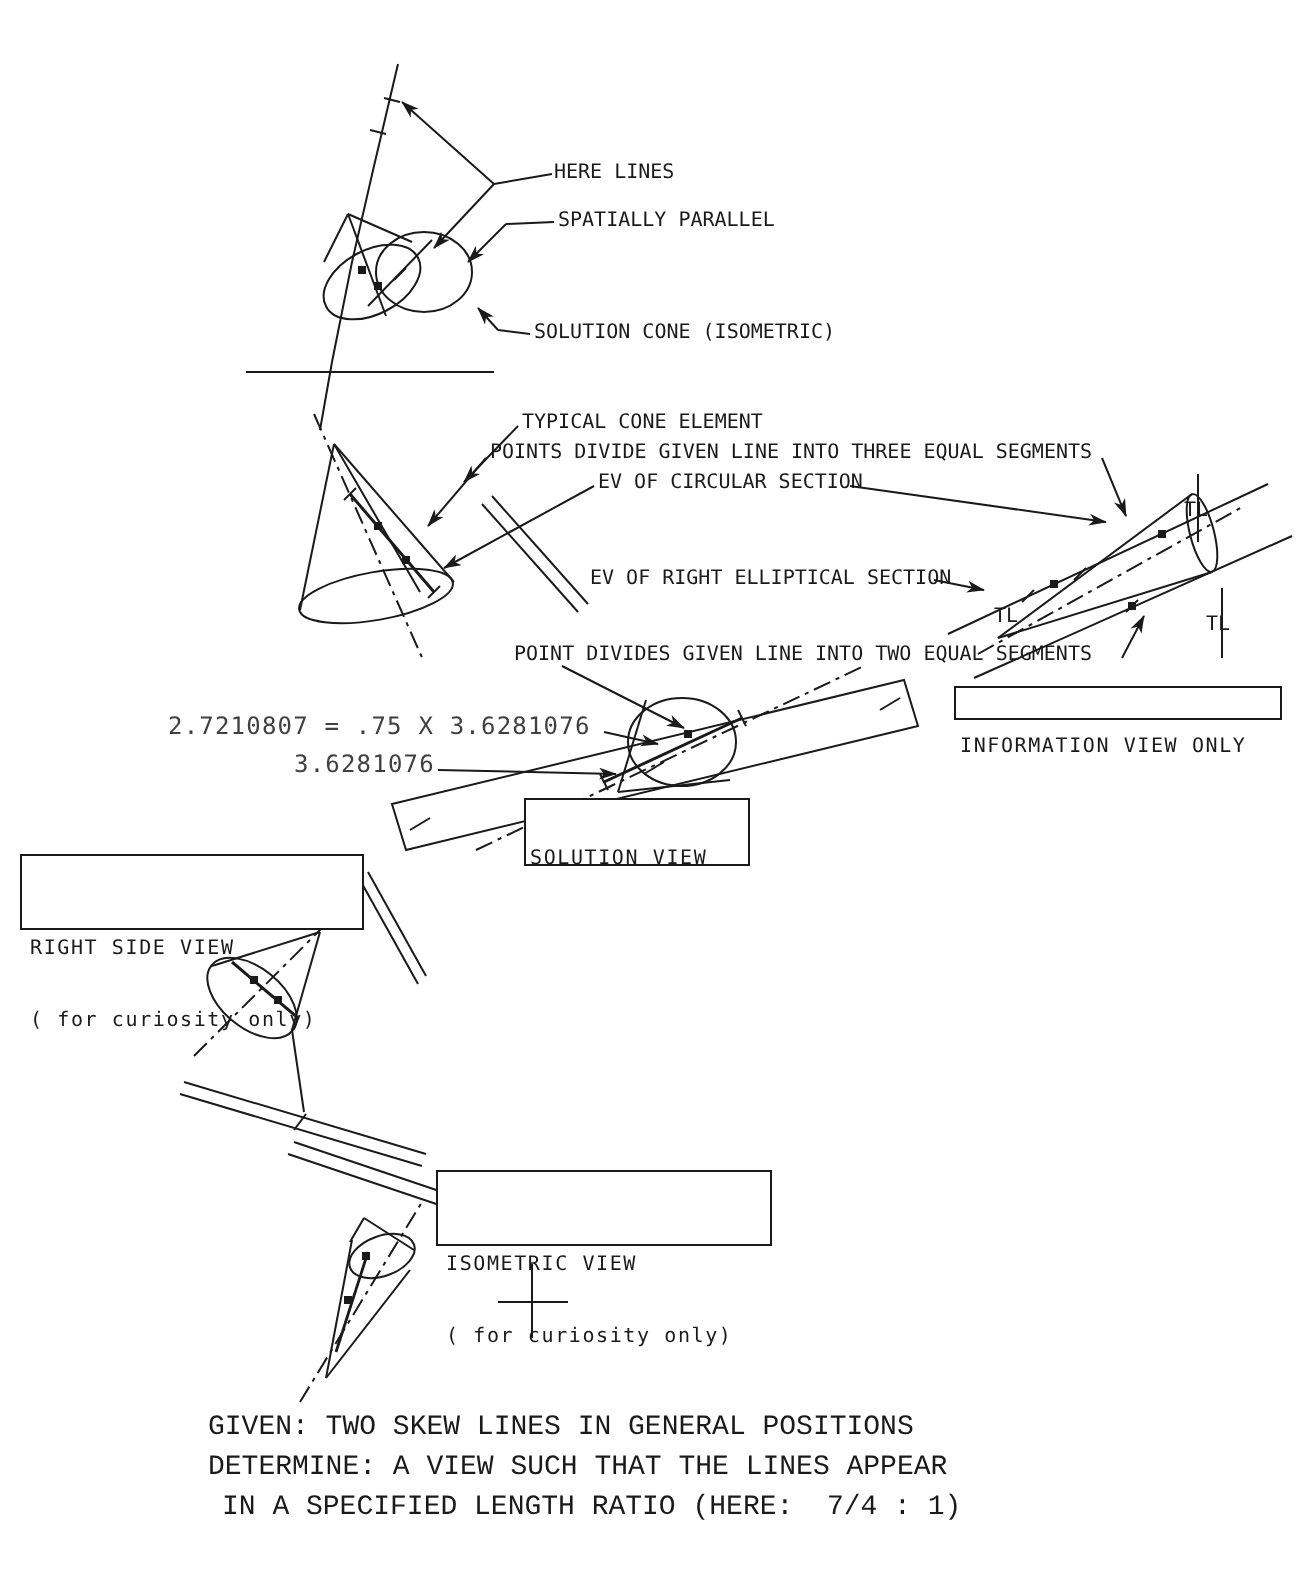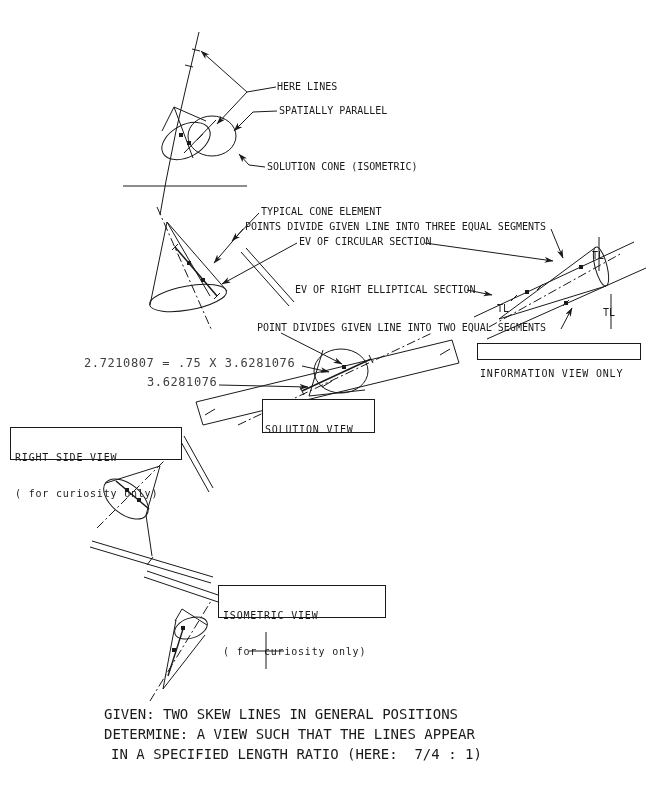--- a/index.html
+++ b/index.html
@@ -3,25 +3,25 @@
 <meta charset="utf-8">
 <style>
   * { margin:0; padding:0; box-sizing:border-box; }
   html,body { background:#ffffff; }
   body { font-family:"DejaVu Sans Mono", monospace; color:#1a1a1a; }
   .canvas { position:relative; width:655px; height:788px; background:#fff; overflow:hidden; }
   svg.linework { position:absolute; left:0; top:0; }
   .lbl { position:absolute; font-size:10px; line-height:11px; white-space:pre; color:#1a1a1a; }
   .dim { position:absolute; font-size:12px; line-height:13px; letter-spacing:0.6px; white-space:pre; color:#404040; }
   .vbox { position:absolute; border:1px solid #1a1a1a; background:#fff; font-size:10px;
-          letter-spacing:0.8px; padding:1px 4px; white-space:pre; color:#1a1a1a; }
+          letter-spacing:0.8px; padding:18px 4px; white-space:pre; color:#1a1a1a; }
   .vbox .bl { line-height:14px; }
   .vbox.single { text-align:left; padding:0 2px; }
   .vbox.single .bl { line-height:15px; }
-  .caption { position:absolute; font-size:14px; line-height:16px; white-space:pre; color:#1a1a1a; }
+  .caption { position:absolute; font-size:14px; line-height:16px; white-space:pre; color:#1a1a1a;font-family:Liberation Mono, monospace; }
 </style>
 </head>
 <body>
 
 <div class="canvas">
 
   <svg class="linework" width="655" height="788" viewBox="0 0 655 788" stroke="#1a1a1a" fill="none" stroke-width="1">
     <defs>
       <marker id="arr" markerWidth="10" markerHeight="8" refX="8.5" refY="3" orient="auto" markerUnits="userSpaceOnUse">
         <path d="M0,0 L9,3 L0,6 L2.5,3 Z" fill="#1a1a1a" stroke="none"></path>

